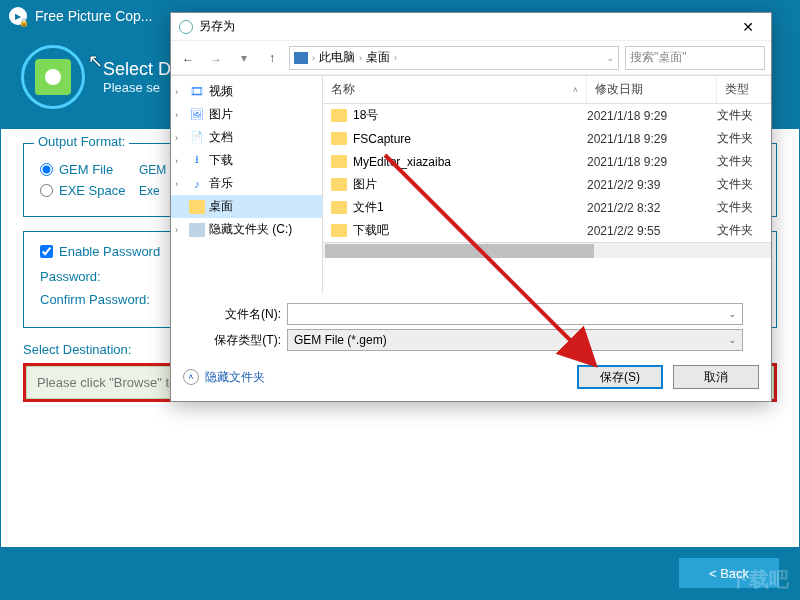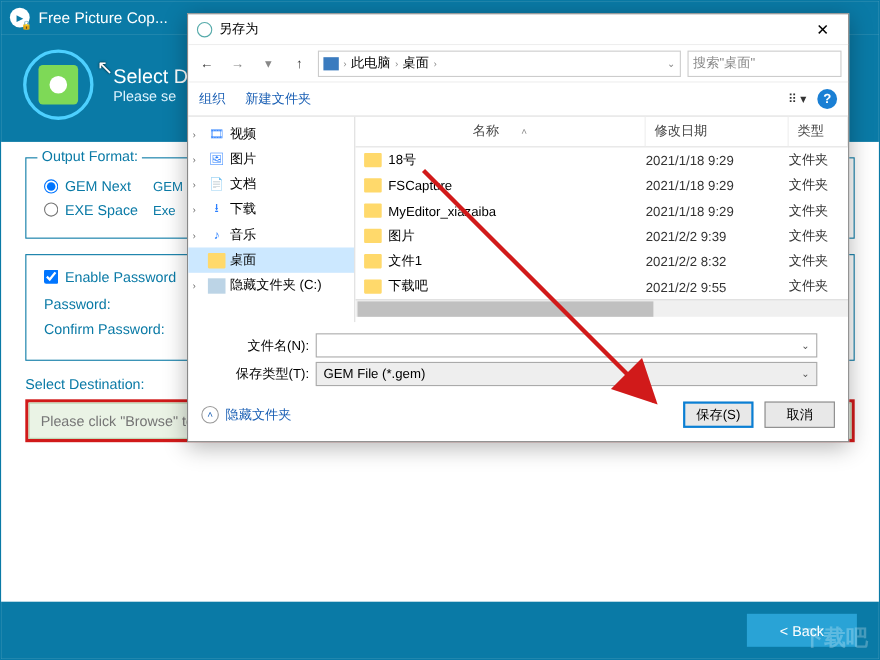--- a/index.html
+++ b/index.html
@@ -71,21 +71,21 @@
 .tree-item.selected { background: #cce8ff; }
 .tree-item .exp { width: 10px; color: #666; font-size: 9px; }
 .tree-item .ticon { width: 16px; height: 14px; display: inline-flex; align-items: center; justify-content: center; font-size: 11px; }
 .ticon.folder { background: #ffd96b; border-radius: 1px; }
 .ticon.drive { background: #bcd4e6; }
 .ticon.blue { color: #2a7fff; }
 
 .file-area { flex: 1; display: flex; flex-direction: column; font-size: 12px; overflow: hidden; position: relative; }
 .file-header { display: flex; border-bottom: 1px solid #e0e0e0; color: #444; }
 .file-header div { padding: 5px 8px; border-right: 1px solid #eee; }
-.col-name { flex: 1; display: flex; align-items: center; justify-content: center; gap: 20px; }
+.col-name { flex: 1; display: flex; align-items: center; justify-content: space-between; gap: 20px; }
 .col-date { width: 130px; }
 .col-type { width: 54px; }
 .file-row { display: flex; padding: 3px 0; align-items: center; }
 .file-row .fname { flex: 1; display: flex; align-items: center; gap: 6px; padding-left: 8px; }
 .file-row .fdate { width: 130px; color: #333; }
 .file-row .ftype { width: 54px; color: #333; }
 .folder-icon { width: 16px; height: 13px; background: #ffd96b; border-radius: 1px; display: inline-block; }
 .hscroll { height: 16px; background: #f0f0f0; border-top: 1px solid #ddd; display: flex; align-items: center; }
 .hscroll .thumb { height: 14px; width: 60%; background: #c0c0c0; margin-left: 2px; }
 
@@ -93,21 +93,21 @@
 .dlg-field-row { display: flex; align-items: center; margin: 4px 16px; }
 .dlg-field-row label { width: 88px; text-align: right; padding-right: 6px; }
 .dlg-field-row .combo { flex: 1; height: 22px; border: 1px solid #aaa; background: #eee; display: flex; align-items: center; padding: 0 6px; justify-content: space-between; }
 .dlg-field-row .combo.white { background: #fff; }
 .combo .dd { color: #555; font-size: 9px; }
 
 .dlg-footer { display: flex; justify-content: space-between; align-items: center; padding: 8px 12px 12px 12px; font-size: 12px; }
 .dlg-footer .hide { display: flex; align-items: center; gap: 6px; color: #1a5fb4; cursor: pointer; }
 .hide .chev { width: 16px; height: 16px; border: 1px solid #999; border-radius: 50%; display: flex; align-items: center; justify-content: center; font-size: 9px; }
 .dlg-footer .btns { display: flex; gap: 10px; }
-.dlg-footer button { width: 64px; height: 24px; border: 1px solid #888; background: #e8e8e8; font-size: 12px; cursor: pointer; }
+.dlg-footer button { width: 86px; height: 24px; border: 1px solid #888; background: #e8e8e8; font-size: 12px; cursor: pointer; }
 .dlg-footer .save-btn { border: 2px solid #0a7fd4; }
 
 
 .arrow { position: absolute; top: 150px; left: 380px; pointer-events: none; z-index: 50; }
 
 
 .cursor { position: absolute; top: 50px; left: 88px; color: #fff; font-size: 18px; pointer-events: none; z-index: 60; text-shadow: 0 0 2px #000; }
 </style>
 </head>
 <body>
@@ -127,21 +127,21 @@
     <div class="header-text">
       <h2>Select D</h2>
       <p>Please se</p>
     </div>
   </div>
 
   <div class="panel">
     <span class="panel-title">Output Format:</span>
     <div class="radio-row">
       <input type="radio" checked="" style="">
-      <span class="radio-label">GEM Next</span>
+      <span class="radio-label">GEM File</span>
       <span class="desc">GEM</span>
     </div>
     <div class="radio-row">
       <input type="radio" style="">
       <span class="radio-label">EXE Space</span>
       <span class="desc">Exe</span>
     </div>
   </div>
 
   <div class="panel2">
@@ -193,30 +193,20 @@
       <span class="sep">›</span>
       <span>桌面</span>
       <span class="sep">›</span>
       <span style="margin-left:auto" class="sep">⌄</span>
     </div>
     <div class="search-box">
       <span>搜索"桌面"</span>
     </div>
   </div>
 
-  <div class="dlg-toolbar">
-    <div class="left">
-      <span>组织</span>
-      <span>新建文件夹</span>
-    </div>
-    <div class="right">
-      <span class="view-btn">⠿ ▾</span>
-      <span class="help-icon">?</span>
-    </div>
-  </div>
 
   <div class="dlg-body">
     <div class="tree" id="tree">
         <div class="tree-item">
           <span class="exp">›</span>
           <span class="ticon blue">🎞</span>
           <span>视频</span>
         </div>
         <div class="tree-item">
           <span class="exp">›</span>

